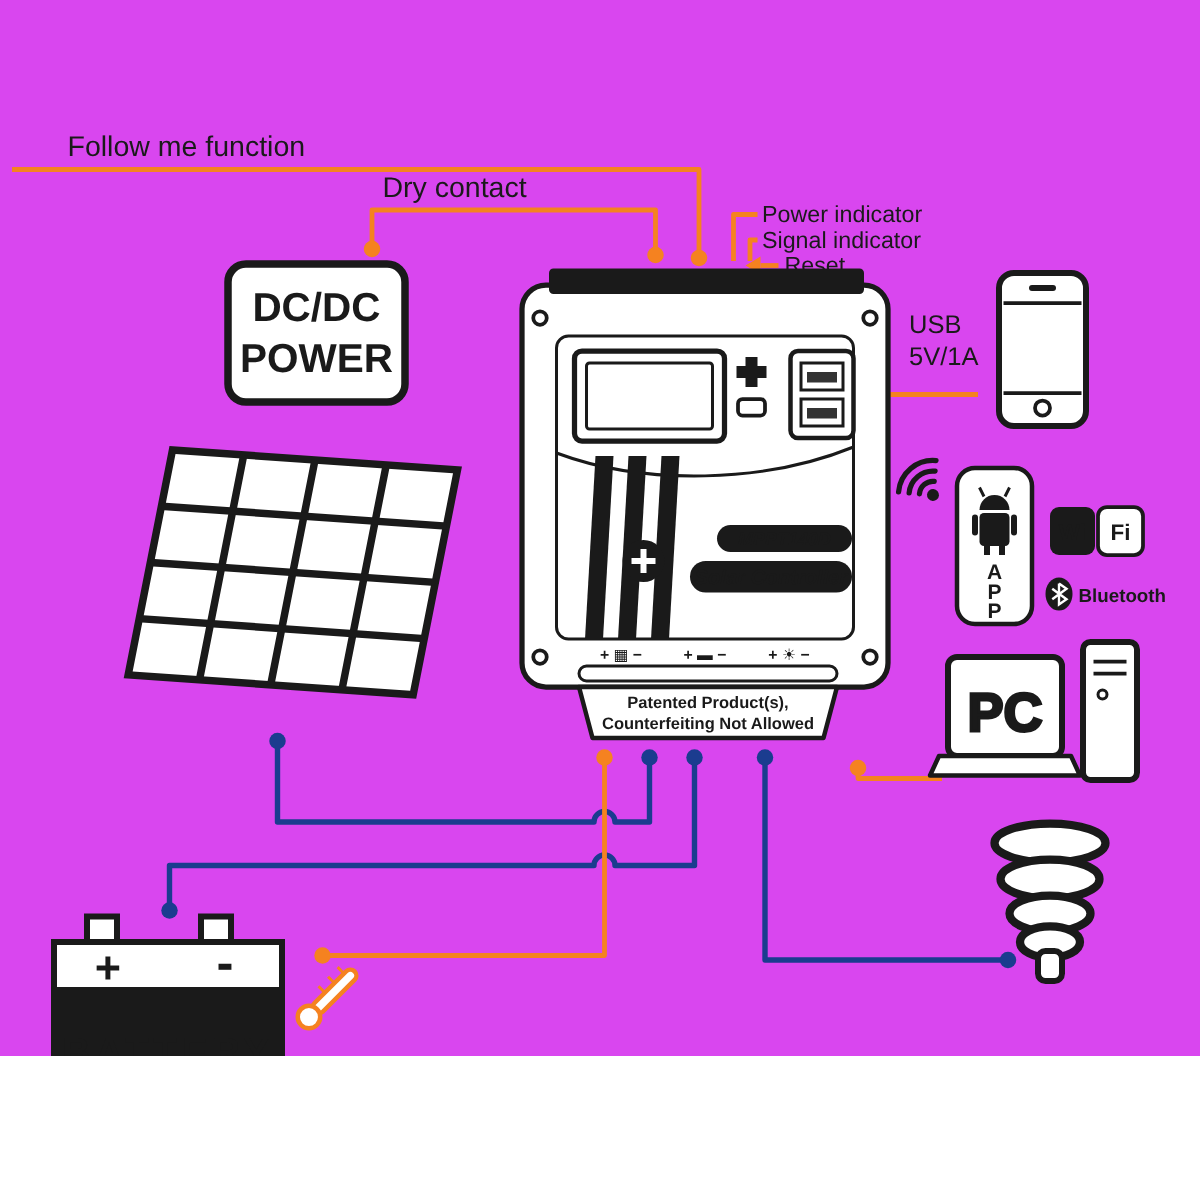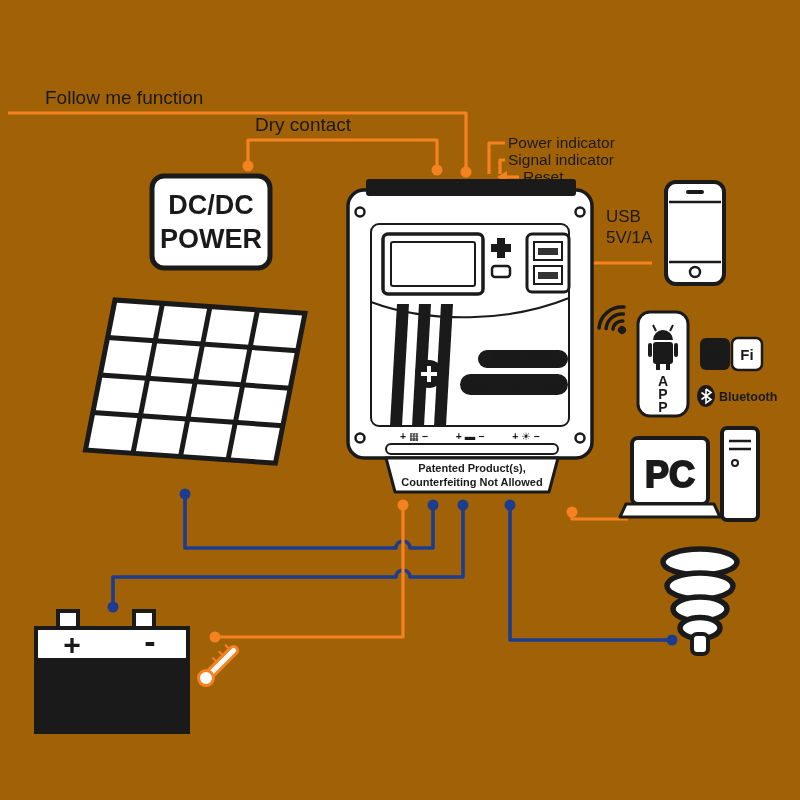--- a/index.html
+++ b/index.html
@@ -1,16 +1,16 @@
 <!DOCTYPE html>
 <html><head>
 <meta charset="utf-8">
 <style>
   html,body{margin:0;padding:0;background:#fff;}
-  #stage{width:800px;height:800px;position:relative;background:#a16207;overflow:hidden;}
+  #stage{width:800px;height:704px;position:relative;background:#d946ef;overflow:hidden;}
   svg{display:block;}
   text{font-family:"Liberation Sans","DejaVu Sans",sans-serif;fill:#1a1a1a;}
   .lbl{font-size:19px;}
   .lbl-sm{font-size:15.5px;}
   .wire-o{stroke:#F58220;stroke-width:3.2;fill:none;stroke-linejoin:round;}
   .wire-b{stroke:#1B3C8F;stroke-width:3.6;fill:none;stroke-linejoin:round;}
   .dot-o{fill:#F58220;}
   .dot-b{fill:#1B3C8F;}
   .ink{stroke:#1a1a1a;fill:#fff;}
   .inkfill{fill:#1a1a1a;}

